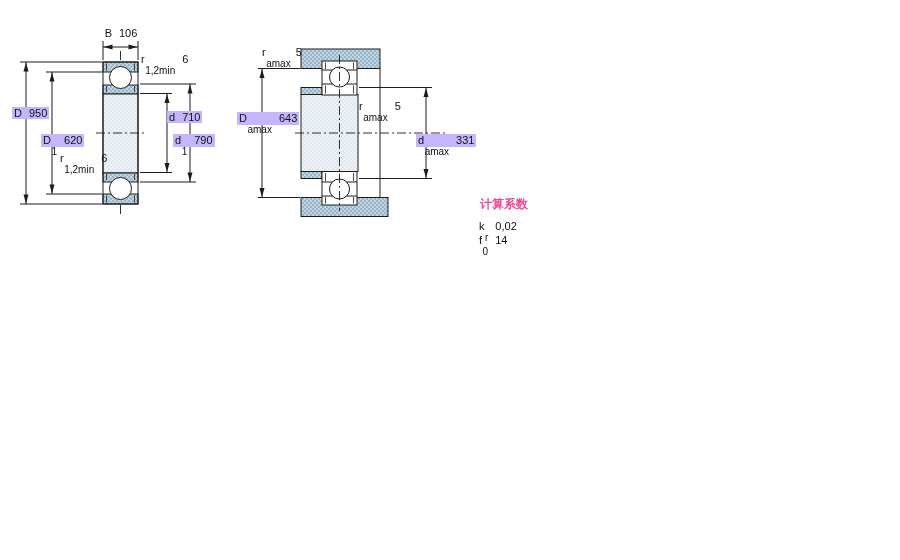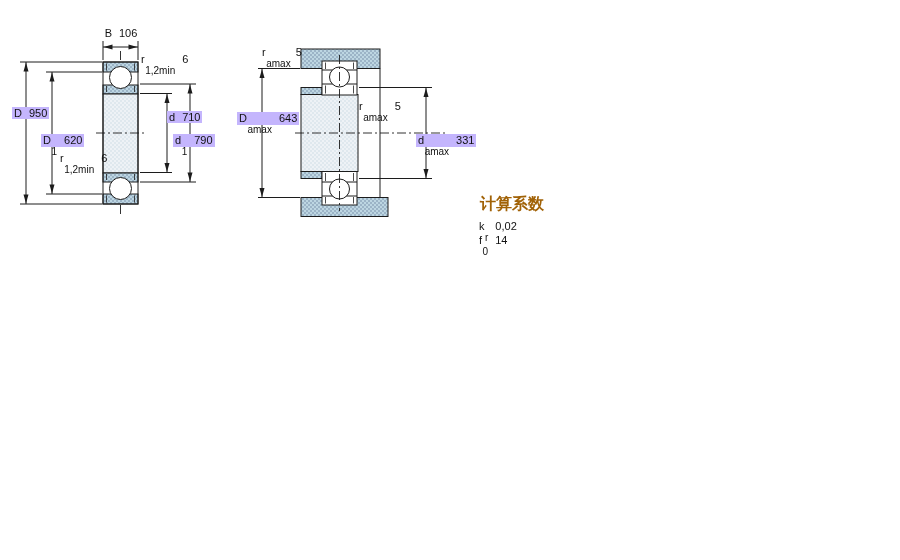--- a/index.html
+++ b/index.html
@@ -4,21 +4,21 @@
 <style>
   html,body{margin:0;padding:0;background:#ffffff;}
   #canvas{position:relative;width:900px;height:424px;background:#fff;overflow:hidden;
           font-family:"Liberation Sans",sans-serif;}
   #tech-svg{position:absolute;left:0;top:0;}
   .lbl{position:absolute;font-size:11px;line-height:12px;color:#111;white-space:nowrap;}
   .lbl .sub{font-size:10px;position:relative;top:11px;margin-left:0.5px;}
   .lbl .val{margin-left:7px;}
   .lbl .val-tight{margin-left:5px;}
   .wbg{background:#c4b5fd;padding:0 2px;}
-  .title-cn{font-size:16px;font-weight:bold;color:#a16207;}
+  .title-cn{font-size:12px;font-weight:bold;color:#ec4899;}
   .center{text-align:center;}
 </style>
 </head>
 <body>
 
 <div id="canvas">
 
   <svg id="tech-svg" width="900" height="560" viewBox="0 0 900 560">
     <defs>
       <pattern id="pBlue" width="4" height="4" patternUnits="userSpaceOnUse">

